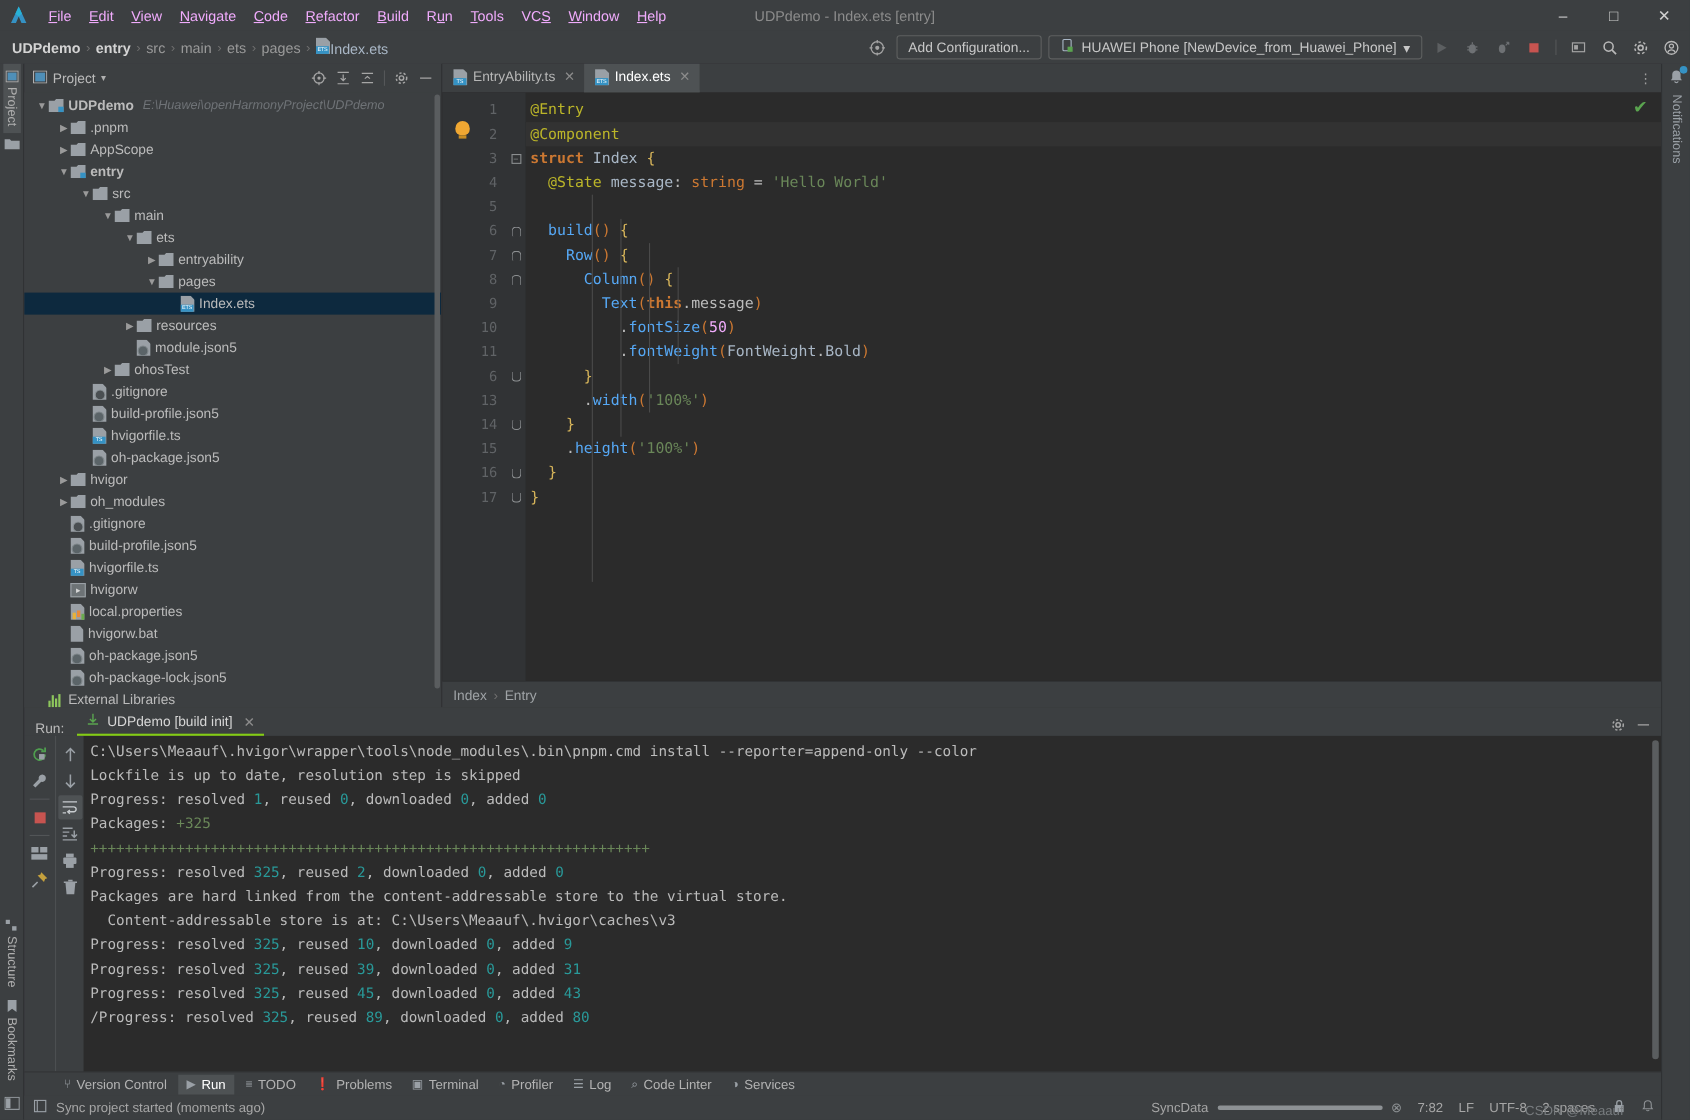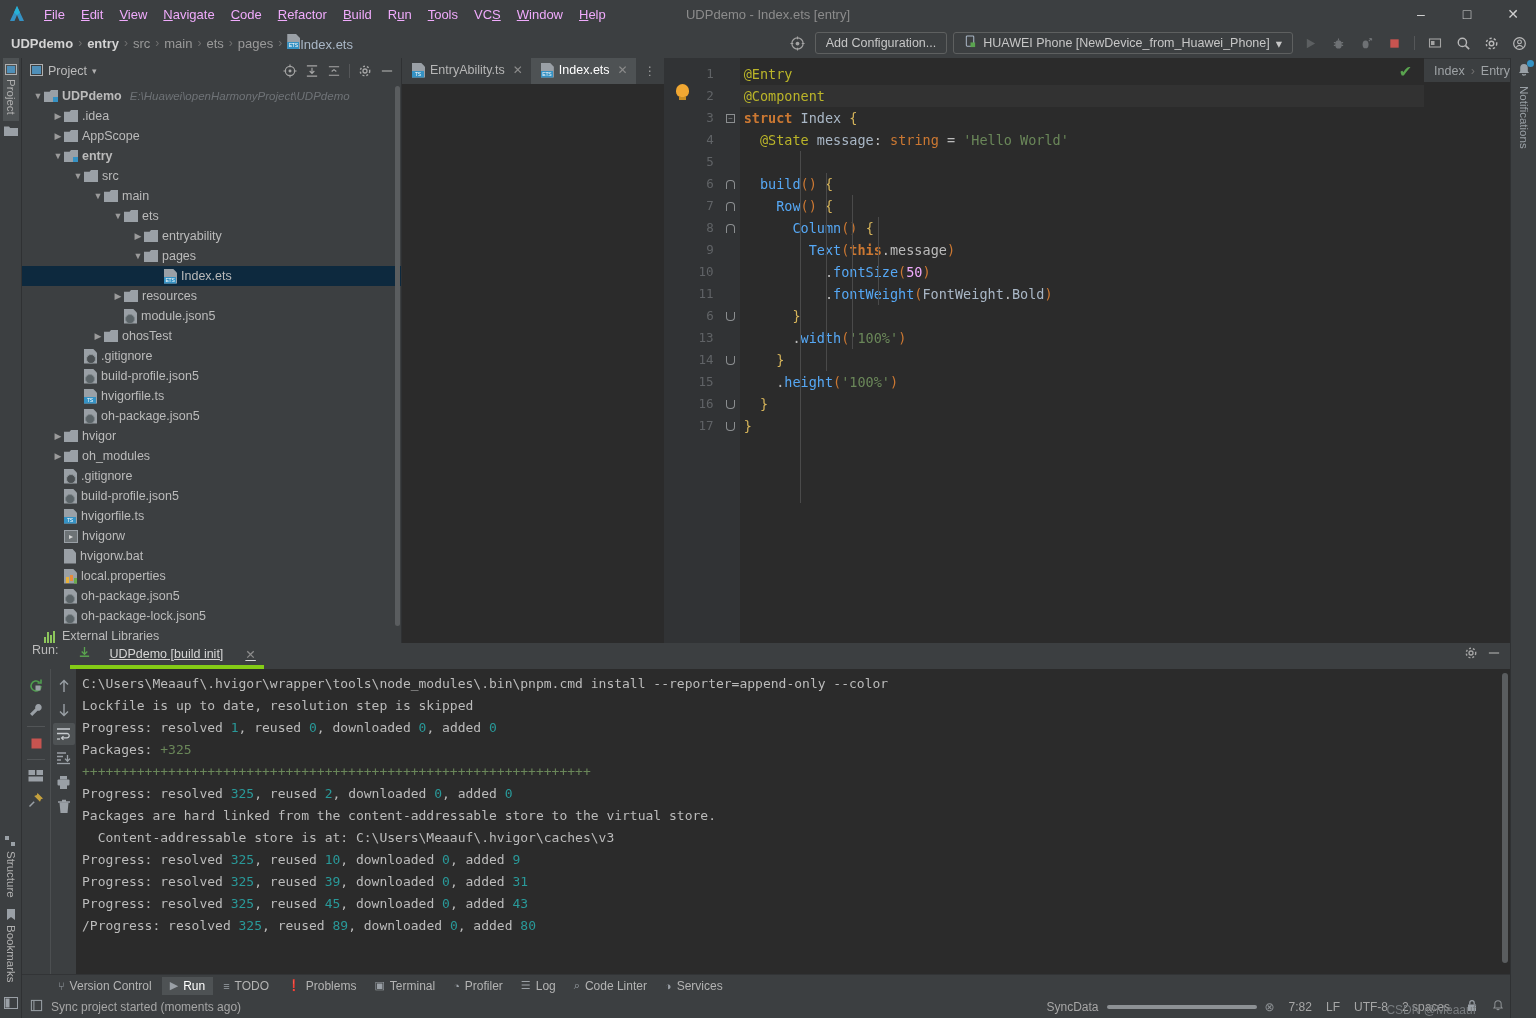--- a/index.html
+++ b/index.html
@@ -160,21 +160,21 @@
     background: #e8b23a; box-shadow: 4px -2px 0 0 #e88b3a, 8px 1px 0 0 #6aab4d;
   }
   .libico { width: 14px; height: 13px; flex: none; display: flex; align-items: flex-end; gap: 1px; }
   .libico i { width: 2px; background: #8dc65c; display: block; }
   .scroll-thumb {
     position: absolute; right: 1px; top: 2px; width: 5px; height: 540px;
     background: #5a5d5f; border-radius: 3px;
   }
 
   
-  .editor-col { flex: 1; display: flex; flex-direction: row; min-width: 0; background: #2b2b2b; }
+  .editor-col { flex: 1; display: flex; flex-direction: column; min-width: 0; background: #2b2b2b; }
   .tabbar {
     height: 26px; background: #3c3f41; display: flex; align-items: stretch; flex: none;
     position: relative;
   }
   .etab {
     display: flex; align-items: center; gap: 5px; padding: 0 8px 0 10px;
     font-size: 12.5px; color: #b6b6b6; border-bottom: 2px solid transparent;
   }
   .etab.active { background: #4e5254; color: #ffffff; border-bottom-color: #4e5254; }
   .etab .x { color: #8c8c8c; font-size: 12px; margin-left: 3px; }
@@ -231,27 +231,27 @@
   }
   .ed-crumb {
     height: 24px; background: #3c3f41; display: flex; align-items: center;
     padding-left: 10px; gap: 6px; flex: none; border-top: 1px solid #313335;
     font-size: 12.5px; color: #9fa3a6;
   }
 
   
   .runpanel { flex: 1; display: flex; flex-direction: column; background: #3c3f41; min-height: 0; }
   .run-head {
-    height: 26px; display: flex; align-items: flex-start; padding: 0 6px 0 10px; flex: none;
+    height: 26px; display: flex; align-items: flex-end; padding: 0 6px 0 10px; flex: none;
     font-size: 12.5px; color: #bbbbbb;
   }
   .run-label { margin-right: 12px; }
   .run-tab {
-    display: flex; align-items: center; gap: 18px; padding: 3px 8px;
-    border-bottom: 4px solid #84cc16; color: #d6d6d6; text-decoration: underline;
+    display: flex; align-items: center; gap: 6px; padding: 3px 8px;
+    border-bottom: 2px solid #84cc16; color: #d6d6d6;
   }
   .run-tab .x { color: #8c8c8c; margin-left: 4px; }
   .run-head .tools { margin-left: auto; display: flex; gap: 3px; }
   .run-body { flex: 1; display: flex; min-height: 0; }
   .run-tools {
     width: 28px; flex: none; display: flex; flex-direction: column; align-items: center;
     padding-top: 6px; gap: 2px; background: #3c3f41;
   }
   .run-tools2 {
     width: 26px; flex: none; display: flex; flex-direction: column; align-items: center;
@@ -529,21 +529,21 @@
             <div class="scroll-thumb"></div>
           <div class="row" style="padding-left: 10px;">
                 <span class="arrow">▼</span>
                 <span class="folder mod"></span>
                 <span class="nm b">UDPdemo</span>
                 <span class="path">E:\Huawei\openHarmonyProject\UDPdemo</span>
               </div>
               <div class="row" style="padding-left: 30px;">
                 <span class="arrow">▶</span>
                 <span class="folder"></span>
-                <span class="nm">.idea</span>
+                <span class="nm">.pnpm</span>
               </div>
               <div class="row" style="padding-left: 30px;">
                 <span class="arrow">▶</span>
                 <span class="folder"></span>
                 <span class="nm">AppScope</span>
               </div>
               <div class="row" style="padding-left: 30px;">
                 <span class="arrow">▼</span>
                 <span class="folder mod"></span>
                 <span class="nm b">entry</span>
@@ -644,27 +644,27 @@
                 </span>
                 <span class="nm">hvigorfile.ts</span>
               </div>
               <div class="row" style="padding-left: 30px;">
                 <span class="arrow"></span>
                 <span class="shico">▸</span>
                 <span class="nm">hvigorw</span>
               </div>
               <div class="row" style="padding-left: 30px;">
                 <span class="arrow"></span>
+                <span class="propico"></span>
+                <span class="nm">local.properties</span>
+              </div>
+              <div class="row" style="padding-left: 30px;">
+                <span class="arrow"></span>
                 <span class="batico"></span>
                 <span class="nm">hvigorw.bat</span>
-              </div>
-              <div class="row" style="padding-left: 30px;">
-                <span class="arrow"></span>
-                <span class="propico"></span>
-                <span class="nm">local.properties</span>
               </div>
               <div class="row" style="padding-left: 30px;">
                 <span class="arrow"></span>
                 <span class="jsonico"></span>
                 <span class="nm">oh-package.json5</span>
               </div>
               <div class="row" style="padding-left: 30px;">
                 <span class="arrow"></span>
                 <span class="jsonico"></span>
                 <span class="nm">oh-package-lock.json5</span>

